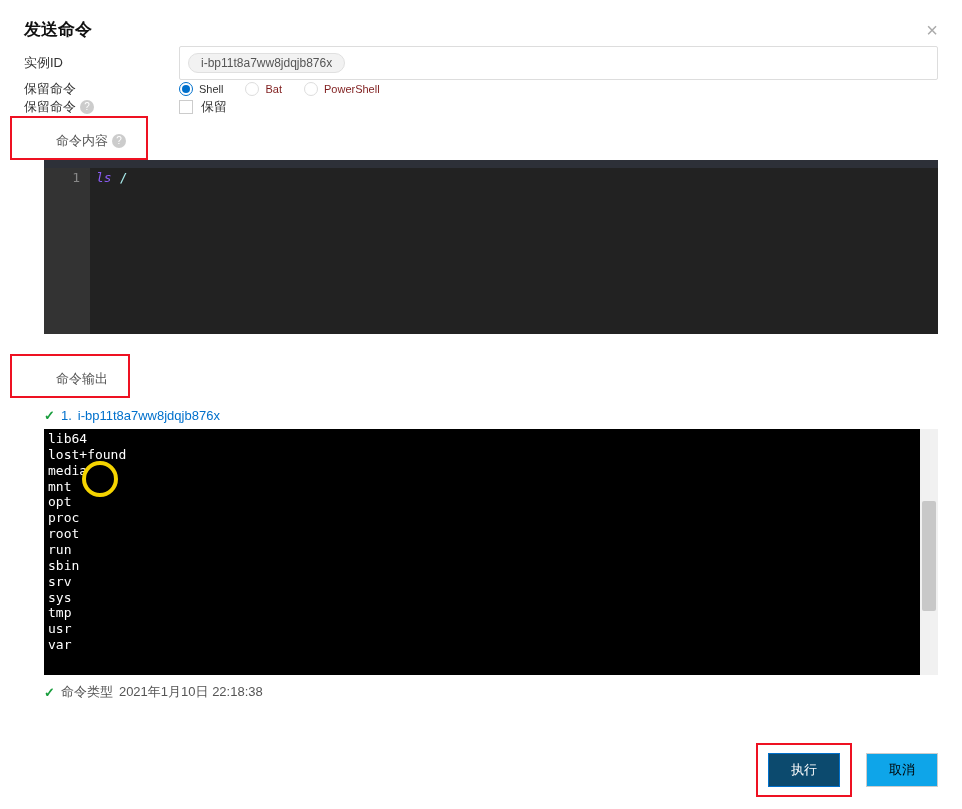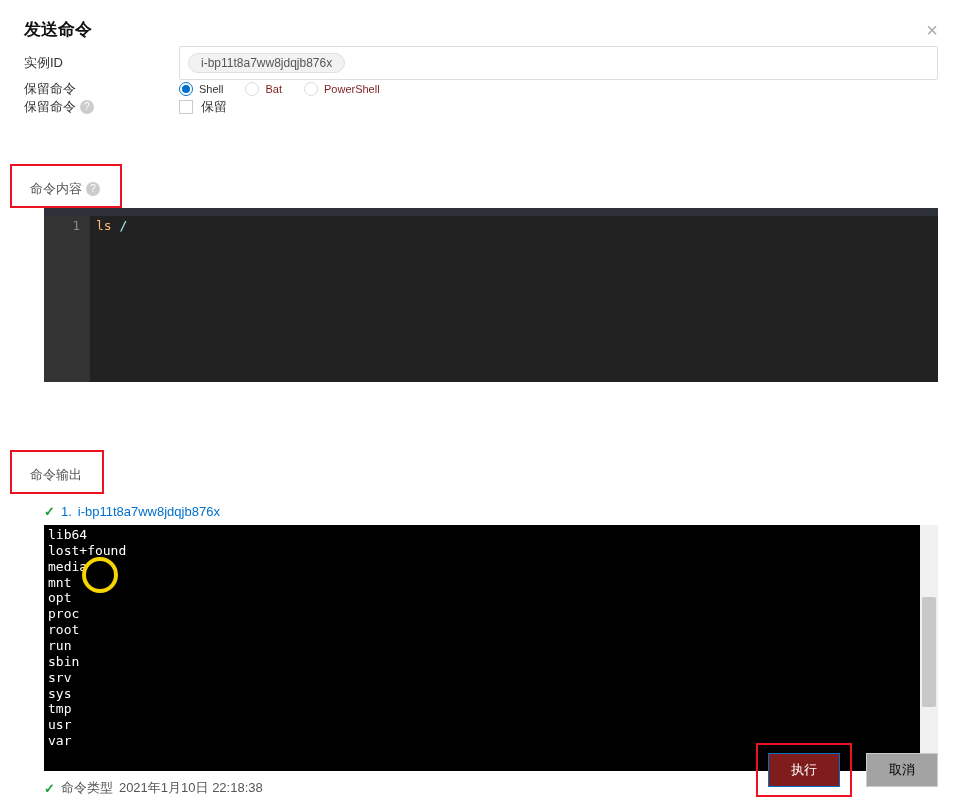--- a/index.html
+++ b/index.html
@@ -48,50 +48,50 @@
   .radio-circle.selected { border-color:#0070cc; }
   .radio-circle.selected::after { content:""; width:8px; height:8px; border-radius:50%; background:#0070cc; }
   .radio-item.disabled { color:#7f1d1d; }
   .radio-item.disabled .radio-circle { border-color:#ddd; }
   .checkbox {
     width:14px; height:14px; border:1px solid #ccc;
     display:inline-block; margin-right:8px;
   }
   .section-label { font-size:13px; color:#555; margin:14px 0 8px 16px; display:flex; align-items:center; gap:4px;}
   .highlight-box { border:2px solid #e12; display:inline-block; padding-right:20px;}
-  .highlight-box.shifted { margin-left:-14px; padding-left:2px;margin-top:48px; }
+  .highlight-box.shifted { margin-left:-14px; padding-left:28px; }
 
   .code-editor {
     background:#222; color:#eee; font-family:Consolas,monospace;
     font-size:13px; height:174px; margin:0 0 20px 20px;
     display:flex; position:relative; border-top:8px solid #2d3038;
   }
   .code-gutter { width:46px; background:#333; color:#888; text-align:right; padding:2px 10px 0 0; }
   .code-content { padding:2px 6px; white-space:pre; }
-  .code-kw { color:#fdba74; }
+  .code-kw { color:#8b5cf6;font-style:italic; }
   .code-path { color:#aee; }
 
   .output-header { margin:10px 0 6px 20px; display:flex; align-items:center; gap:6px; color:#0070cc; font-size:13px;}
   .check { color:#1a9e3e; font-weight:bold; }
   .output-link { color:#0070cc; }
   .output-container { display:flex; margin:0 0 8px 20px;}
   .output-pane { flex:1; background:#000; color:#fff; font-family:Consolas,monospace; font-size:13px; height:246px; white-space:pre; line-height:1.22; padding:2px 4px 0 4px; position:relative; overflow:hidden;}
   .output-scroll { width:18px; background:#f1f1f1; position:relative;}
   .output-scroll-thumb { position:absolute; top:72px; left:2px; width:14px; height:110px; background:#c8c8c8; border-radius:2px;}
   .yellow-circle {
     position:absolute; width:36px; height:36px; border:4px solid #f5d400;
     border-radius:50%; left:38px; top:32px; pointer-events:none;
   }
   .status-line { margin-left:20px; font-size:13px; color:#555; display:flex; align-items:center; gap:6px;}
   .footer {
     position:absolute; bottom:12px; right:24px; display:flex; gap:14px; align-items:center;
   }
   .footer-highlight { border:2px solid #e12; padding:8px 10px; }
-  .btn { padding:7px 22px; font-size:13px; cursor:pointer; border:1px solid #ccc; background:#a3a3a3;}
-  .btn-primary { background:#7f1d1d; color:#fff; border-color:#0070cc;}
+  .btn { padding:7px 22px; font-size:13px; cursor:pointer; border:1px solid #ccc; background:#0ea5e9;}
+  .btn-primary { background:#0c4a6e; color:#fff; border-color:#0070cc;}
 </style>
 </head>
 <body>
 
 <div class="dialog">
 
   <div class="dialog-header">
     <div class="dialog-title">发送命令</div>
     <div class="close-x">×</div>
   </div>

